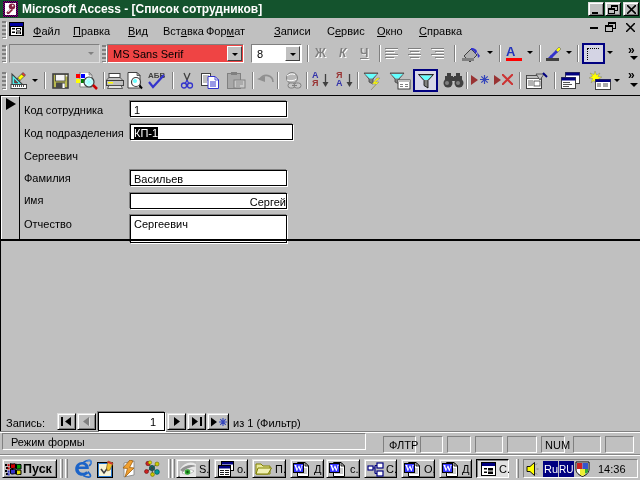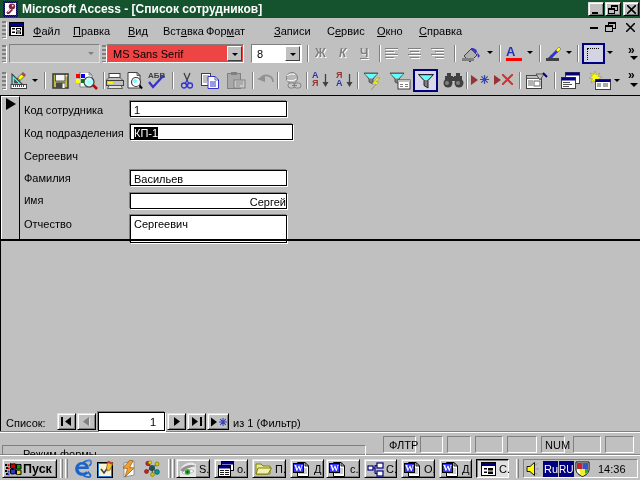--- a/index.html
+++ b/index.html
@@ -367,21 +367,21 @@
   <div class="abs tbox" style="left:130px;top:29px;width:163px;height:16px;"><span style="background:#000;color:#fff;">КП-1</span></div>
   <div class="abs tbox" style="left:130px;top:75px;width:157px;height:16px;">Васильев</div>
   <div class="abs tbox" style="left:130px;top:98px;width:157px;height:16px;text-align:right;">Сергей</div>
   <div class="abs tbox" style="left:130px;top:120px;width:157px;height:28px;">Сергеевич</div>
 
   <div class="abs" style="left:0;top:144px;width:640px;height:2px;background:#000;"></div>
 </div>
 
 <div class="abs" style="left:0;top:412px;width:640px;height:20px;background:#c0c0c0;border-bottom:1px solid #808080;">
   <div class="abs" style="left:0;top:0;width:1px;height:19px;background:#000;"></div>
-  <div class="abs" style="left:6px;top:5px;">Список:</div>
+  <div class="abs" style="left:6px;top:5px;">Запись:</div>
   <div class="abs btn3d" style="left:57px;top:1px;width:19px;height:17px;">
     <svg class="abs" style="left:3px;top:3px;" width="10" height="9" viewBox="0 0 10 9">
         <rect x="0" y="0" width="2" height="9" fill="#000"></rect>
         <path d="M10 0 L10 9 L4 4.5z" fill="#000"></path>
       </svg>
   </div>
   <div class="abs btn3d" style="left:77px;top:1px;width:19px;height:17px;">
     <svg class="abs" style="left:5px;top:3px;" width="7" height="9" viewBox="0 0 7 9">
         <path d="M6 0 L6 9 L0 4.5z" fill="#808080"></path>
         <path d="M7 1 L7 9.8 L6.2 9.2" stroke="#fff" fill="none"></path>
@@ -402,21 +402,21 @@
   <div class="abs btn3d" style="left:207px;top:1px;width:22px;height:17px;">
     <svg class="abs" style="left:3px;top:3px;" width="16" height="10" viewBox="0 0 16 10">
         <path d="M0 0.5 L0 9.5 L6 5z" fill="#000"></path>
         <path d="M12 1 V9 M8 5 H16 M9.2 2.2 L14.8 7.8 M14.8 2.2 L9.2 7.8" stroke="#3344bb" stroke-width="1.1"></path>
       </svg>
   </div>
   <div class="abs" style="left:233px;top:5px;">из 1 (Фильтр)</div>
 </div>
 
 <div class="abs" style="left:0;top:432px;width:640px;height:23px;background:#c0c0c0;border-top:1px solid #fff;border-bottom:1px solid #868686;">
-  <div class="abs sunken" style="left:2px;top:12px;width:364px;height:17px;padding:2px 0 0 20px;">Режим формы</div>
+  <div class="abs sunken" style="left:2px;top:0;width:364px;height:17px;padding:2px 0 0 8px;">Режим формы</div>
   <div class="abs sunken" style="left:383px;top:3px;width:33px;height:17px;padding:2px 0 0 5px;">ФЛТР</div>
   <div class="abs sunken" style="left:420px;top:3px;width:23px;height:17px;"></div>
   <div class="abs sunken" style="left:447px;top:3px;width:24px;height:17px;"></div>
   <div class="abs sunken" style="left:475px;top:3px;width:28px;height:17px;"></div>
   <div class="abs sunken" style="left:507px;top:3px;width:30px;height:17px;"></div>
   <div class="abs sunken" style="left:541px;top:3px;width:24px;height:17px;padding:2px 0 0 3px;">NUM</div>
   <div class="abs sunken" style="left:573px;top:3px;width:28px;height:17px;"></div>
   <div class="abs sunken" style="left:605px;top:3px;width:29px;height:17px;"></div>
 </div>
 

